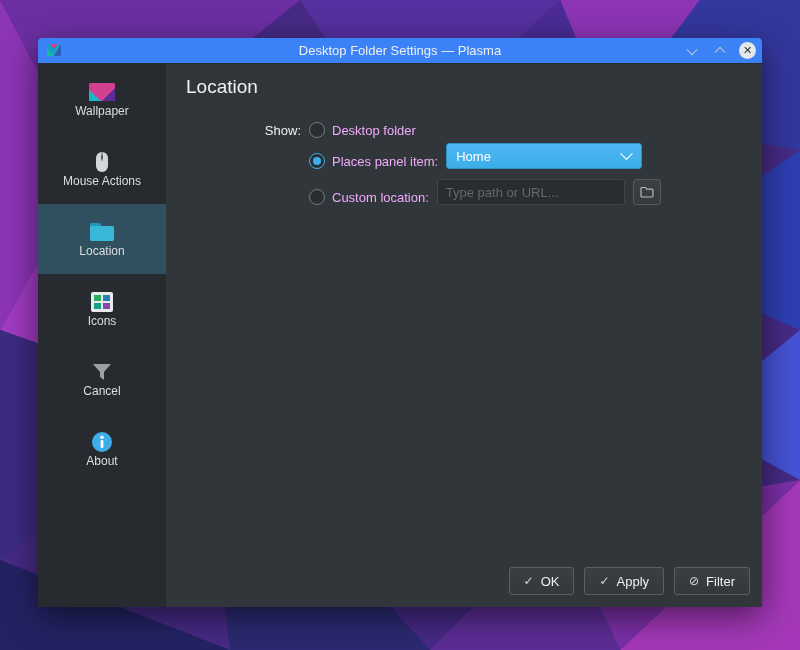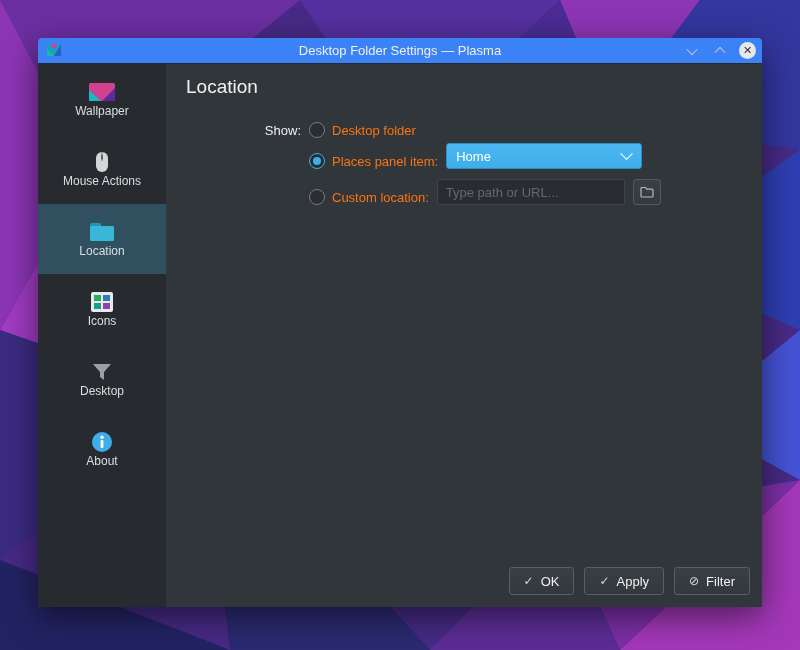--- a/index.html
+++ b/index.html
@@ -46,21 +46,21 @@
   .row1{top:52px;height:22px;}
   .row2{top:78px;height:27px;}
   .row3{top:114px;height:27px;}
   .show-label{width:40px;text-align:right;margin-right:8px;color:#eff0f1;font-size:13px;}
   .spacer{width:40px;margin-right:8px;flex:0 0 auto;}
   .radio{width:14px;height:14px;border-radius:50%;flex:0 0 auto;
     border:1px solid #787c80;background:#2a2e32;margin-right:7px;position:relative;cursor:pointer;}
   .radio.selected{border-color:#3daee9;}
   .radio.selected::after{content:"";position:absolute;left:3px;top:3px;width:8px;height:8px;
     border-radius:50%;background:#3daee9;}
-  .opt-label{color:#f97316;font-size:13px;margin-right:8px;cursor:pointer;}
+  .opt-label{color:#f0abfc;font-size:13px;margin-right:8px;cursor:pointer;}
 
   .combobox{width:196px;height:26px;border-radius:3px;box-sizing:border-box;
     background:linear-gradient(#4db7f2,#3daee9);border:1px solid #2c8fc6;
     display:flex;align-items:center;cursor:pointer;}
   .combobox .cb-value{flex:1;padding-left:9px;color:#ffffff;font-size:13px;}
   .cb-chev{width:8px;height:8px;border-right:1.8px solid #ffffff;border-bottom:1.8px solid #ffffff;
     transform:rotate(45deg) translate(-2px,-2px);margin-right:10px;}
 
   .text-input{width:188px;height:26px;box-sizing:border-box;background:#292d31;
     border:1px solid #40454a;border-radius:3px;color:#d6d8d9;font-size:13px;
@@ -174,21 +174,21 @@
         </span>
         <span class="side-label">Icons</span>
       </div>
 
       <div class="side-item">
         <span class="side-icon">
           <svg width="22" height="20" viewBox="0 0 22 20">
             <path d="M2 2 h18 l-7 8 v8 l-4 -3 v-5 z" fill="#9aa0a4"></path>
           </svg>
         </span>
-        <span class="side-label">Desktop</span>
+        <span class="side-label">Cancel</span>
       </div>
 
       <div class="side-item">
         <span class="side-icon">
           <svg width="22" height="22" viewBox="0 0 22 22">
             <circle cx="11" cy="11" r="10" fill="#3daee9"></circle>
             <circle cx="11" cy="6.2" r="1.7" fill="#ffffff"></circle>
             <rect x="9.6" y="9" width="2.8" height="8" rx="1.2" fill="#ffffff"></rect>
           </svg>
         </span>

